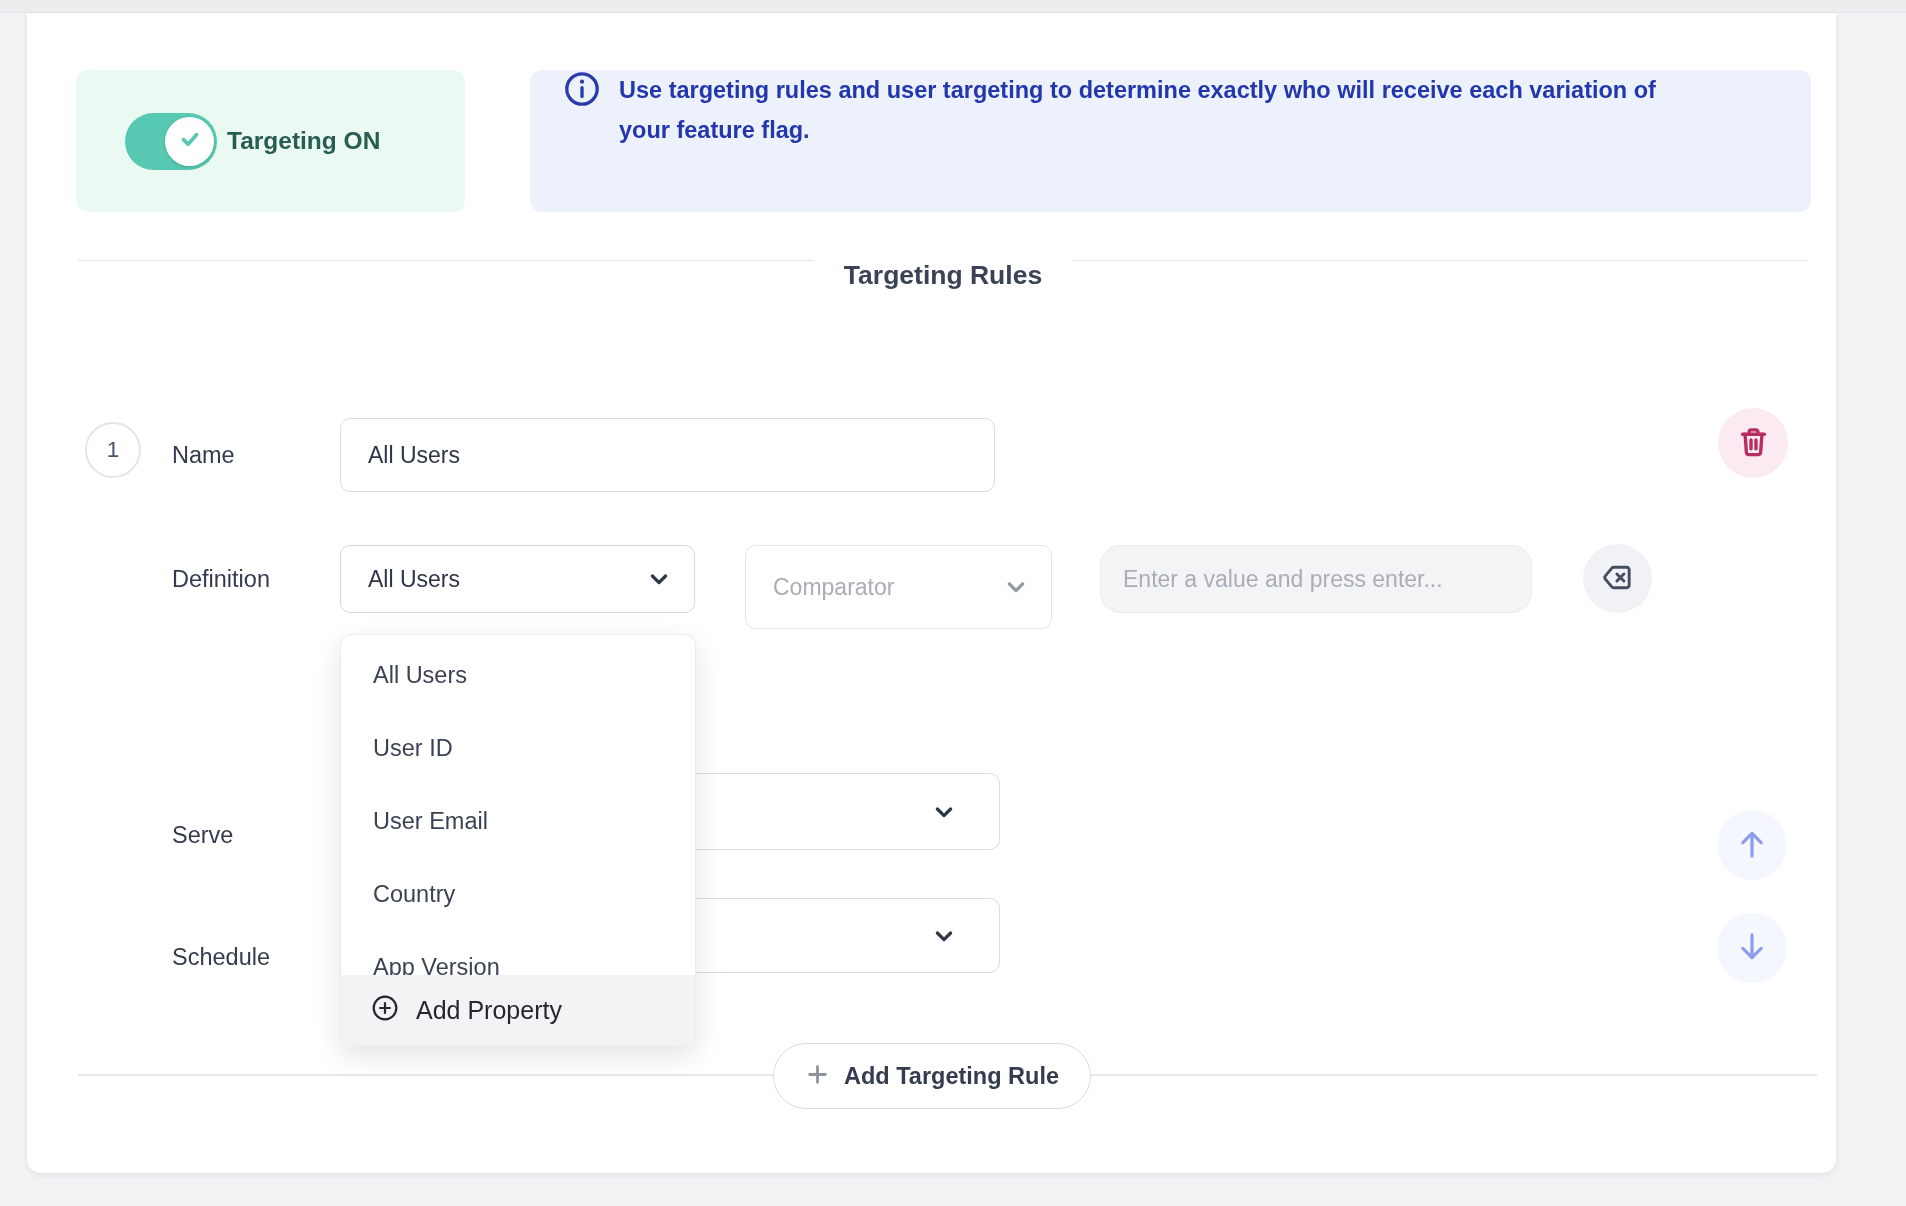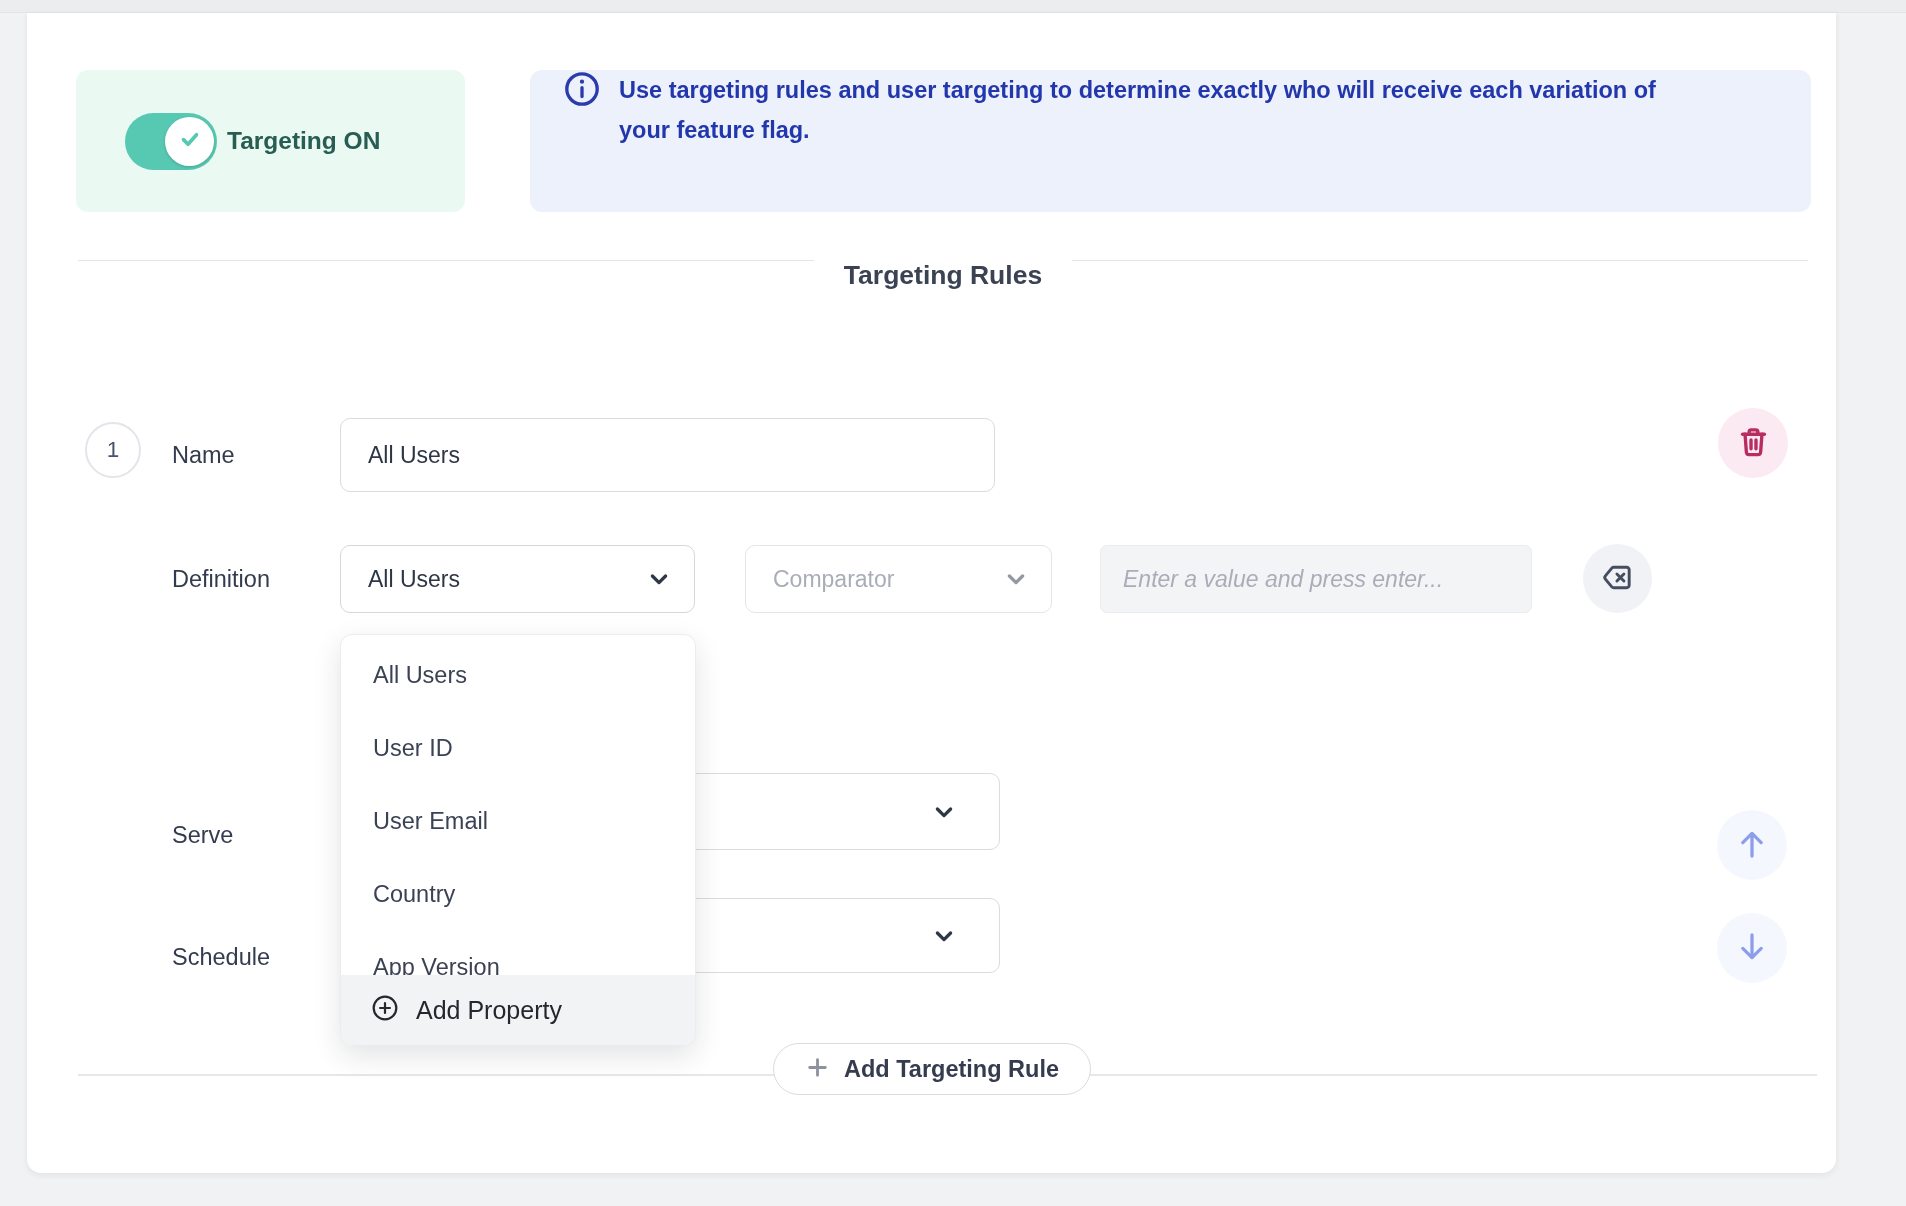--- a/index.html
+++ b/index.html
@@ -34,24 +34,24 @@
   .lbl-serve { top:785px; height:74px; line-height:74px; }
   .lbl-sched { top:907px; height:74px; line-height:74px; }
 
   .text-input { position:absolute; border:1.5px solid #D9DCE1; border-radius:10px; background:#fff; font-family:"Liberation Sans",sans-serif; font-size:23px; color:#2E3646; padding-left:27px; outline:none; }
   .name-input { left:313px; top:405px; width:655px; height:74px; }
 
   .select { position:absolute; border:1.5px solid #D4D7DD; border-radius:10px; background:#fff; display:flex; align-items:center; padding:0 24px 0 27px; cursor:pointer; }
   .select .sel-text { font-size:23px; color:#2E3646; flex:1; white-space:nowrap; overflow:hidden; }
   .select .chev { width:22px; height:22px; color:#2F3847; flex:0 0 auto; }
   .sel-definition { left:313px; top:532px; width:355px; height:68px; }
-  .sel-comparator { left:718px; top:532px; width:307px; height:68px; border-color:#E3E5E9; }
+  .sel-comparator { left:718px; top:532px; width:307px; height:84px; border-color:#E3E5E9; }
   .sel-comparator .sel-text { color:#A8ADB8; }
   .sel-comparator .chev { color:#9298A4; }
-  .value-input { left:1073px; top:532px; width:432px; height:68px; background:#F3F4F6; border:1.5px solid #EAEBEE; border-radius:7px; padding-left:22px;font-style:italic; }
+  .value-input { left:1073px; top:532px; width:432px; height:68px; background:#F3F4F6; border:1.5px solid #EAEBEE; border-radius:20px; padding-left:22px; }
   .value-input::placeholder { color:#A8ADB8; opacity:1; }
   .sel-serve { left:313px; top:760px; width:660px; height:77px; border-color:#D9DCE1; padding-right:44px; }
   .sel-sched { left:313px; top:885px; width:660px; height:75px; border-color:#D9DCE1; padding-right:44px; }
 
   .icon-btn { position:absolute; border:none; border-radius:50%; display:flex; align-items:center; justify-content:center; cursor:pointer; }
   .btn-trash { left:1691px; top:395px; width:70px; height:70px; background:#FBEAF1; color:#B82D5F; }
   .btn-trash svg { width:35px; height:35px; }
   .btn-clear { left:1556px; top:531px; width:69px; height:69px; background:#F1F2F5; color:#454E60; }
   .btn-clear svg { width:35px; height:35px; }
   .btn-up   { left:1690px; top:797px; width:70px; height:70px; background:#F4F7FD; color:#8C9DE9; }
@@ -61,21 +61,21 @@
   
   .menu { position:absolute; left:313px; top:621px; width:356px; height:412px; background:#fff; border:1px solid #EBECEF; border-radius:12px; box-shadow:0 10px 28px rgba(25,30,45,.12); overflow:hidden; z-index:5; }
   .menu-list { padding-top:4px; }
   .menu-item { height:73px; line-height:73px; padding-left:32px; font-size:23.5px; color:#3A4254; cursor:pointer; white-space:nowrap; }
   .menu-footer { position:absolute; left:0; bottom:0; width:100%; height:70px; background:#F2F3F5; display:flex; align-items:center; padding-left:30px; cursor:pointer; }
   .menu-footer svg { width:28px; height:28px; color:#23282F; flex:0 0 auto; }
   .menu-footer .mf-label { margin-left:17px; font-size:25px; font-weight:500; color:#23282F; }
 
   
   .bottom-divider { position:absolute; left:51px; top:1061px; width:1739px; height:1.5px; background:#E6E7EA; }
-  .add-rule-btn { position:absolute; left:746px; top:1030px; width:318px; height:52px; background:#fff; border:1.5px solid #D9DCE2; border-radius:33px; display:flex; align-items:center; justify-content:center; cursor:pointer; z-index:2; }
+  .add-rule-btn { position:absolute; left:746px; top:1030px; width:318px; height:66px; background:#fff; border:1.5px solid #D9DCE2; border-radius:33px; display:flex; align-items:center; justify-content:center; cursor:pointer; z-index:2; }
   .add-rule-btn svg { width:25px; height:25px; color:#8C929E; }
   .add-rule-btn .ar-label { margin-left:14px; font-size:23.5px; font-weight:700; color:#343C4E; }
 </style>
 </head>
 <body>
 
 <div class="page">
   <div class="top-strip"></div>
 
   <div class="card">

